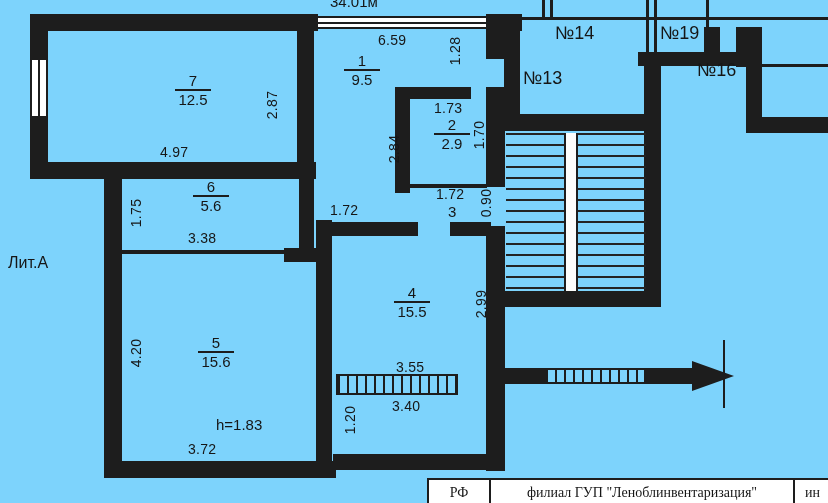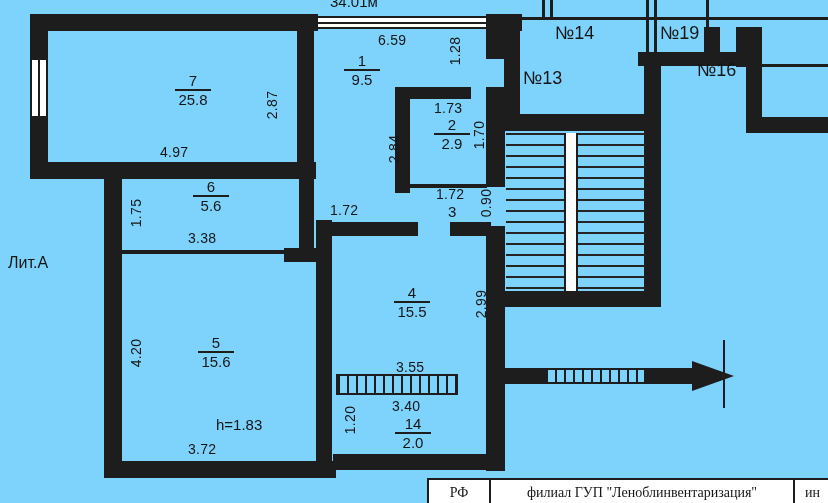--- a/index.html
+++ b/index.html
@@ -89,21 +89,21 @@
 
   <div class="arrow-head" style="left:692px;top:361px"></div>
   <div class="wall" style="left:723px;top:340px;width:2px;height:68px"></div>
 
   <div class="plain-label" style="left:330px;top:-7px;font-size:15px">34.01м</div>
   <div class="plain-label" style="left:8px;top:254px;font-size:16px">Лит.А</div>
   <div class="plain-label" style="left:216px;top:416px">h=1.83</div>
 
   <div class="room-label" style="left:166px;top:72px">
     <div class="room-num">7</div>
-    <div class="room-area">25.8</div>
+    <div class="room-area">12.5</div>
   </div>
   <div class="room-label" style="left:335px;top:52px">
     <div class="room-num">1</div>
     <div class="room-area">9.5</div>
   </div>
   <div class="room-label" style="left:425px;top:116px">
     <div class="room-num">2</div>
     <div class="room-area">2.9</div>
   </div>
   <div class="room-label" style="left:184px;top:178px">
@@ -111,24 +111,20 @@
     <div class="room-area">5.6</div>
   </div>
   <div class="plain-label" style="left:448px;top:203px">3</div>
   <div class="room-label" style="left:385px;top:284px">
     <div class="room-num">4</div>
     <div class="room-area">15.5</div>
   </div>
   <div class="room-label" style="left:189px;top:334px">
     <div class="room-num">5</div>
     <div class="room-area">15.6</div>
-  </div>
-  <div class="room-label" style="left:386px;top:415px">
-    <div class="room-num">14</div>
-    <div class="room-area">2.0</div>
   </div>
 
   <div class="apt" style="left:555px;top:23px">№14</div>
   <div class="apt" style="left:660px;top:23px">№19</div>
   <div class="apt" style="left:523px;top:68px">№13</div>
   <div class="apt" style="left:697px;top:60px">№16</div>
 
   <div class="dim" style="left:378px;top:32px">6.59</div>
   <div class="dim v" style="left:433px;top:43px">1.28</div>
   <div class="dim v" style="left:250px;top:97px">2.87</div>

